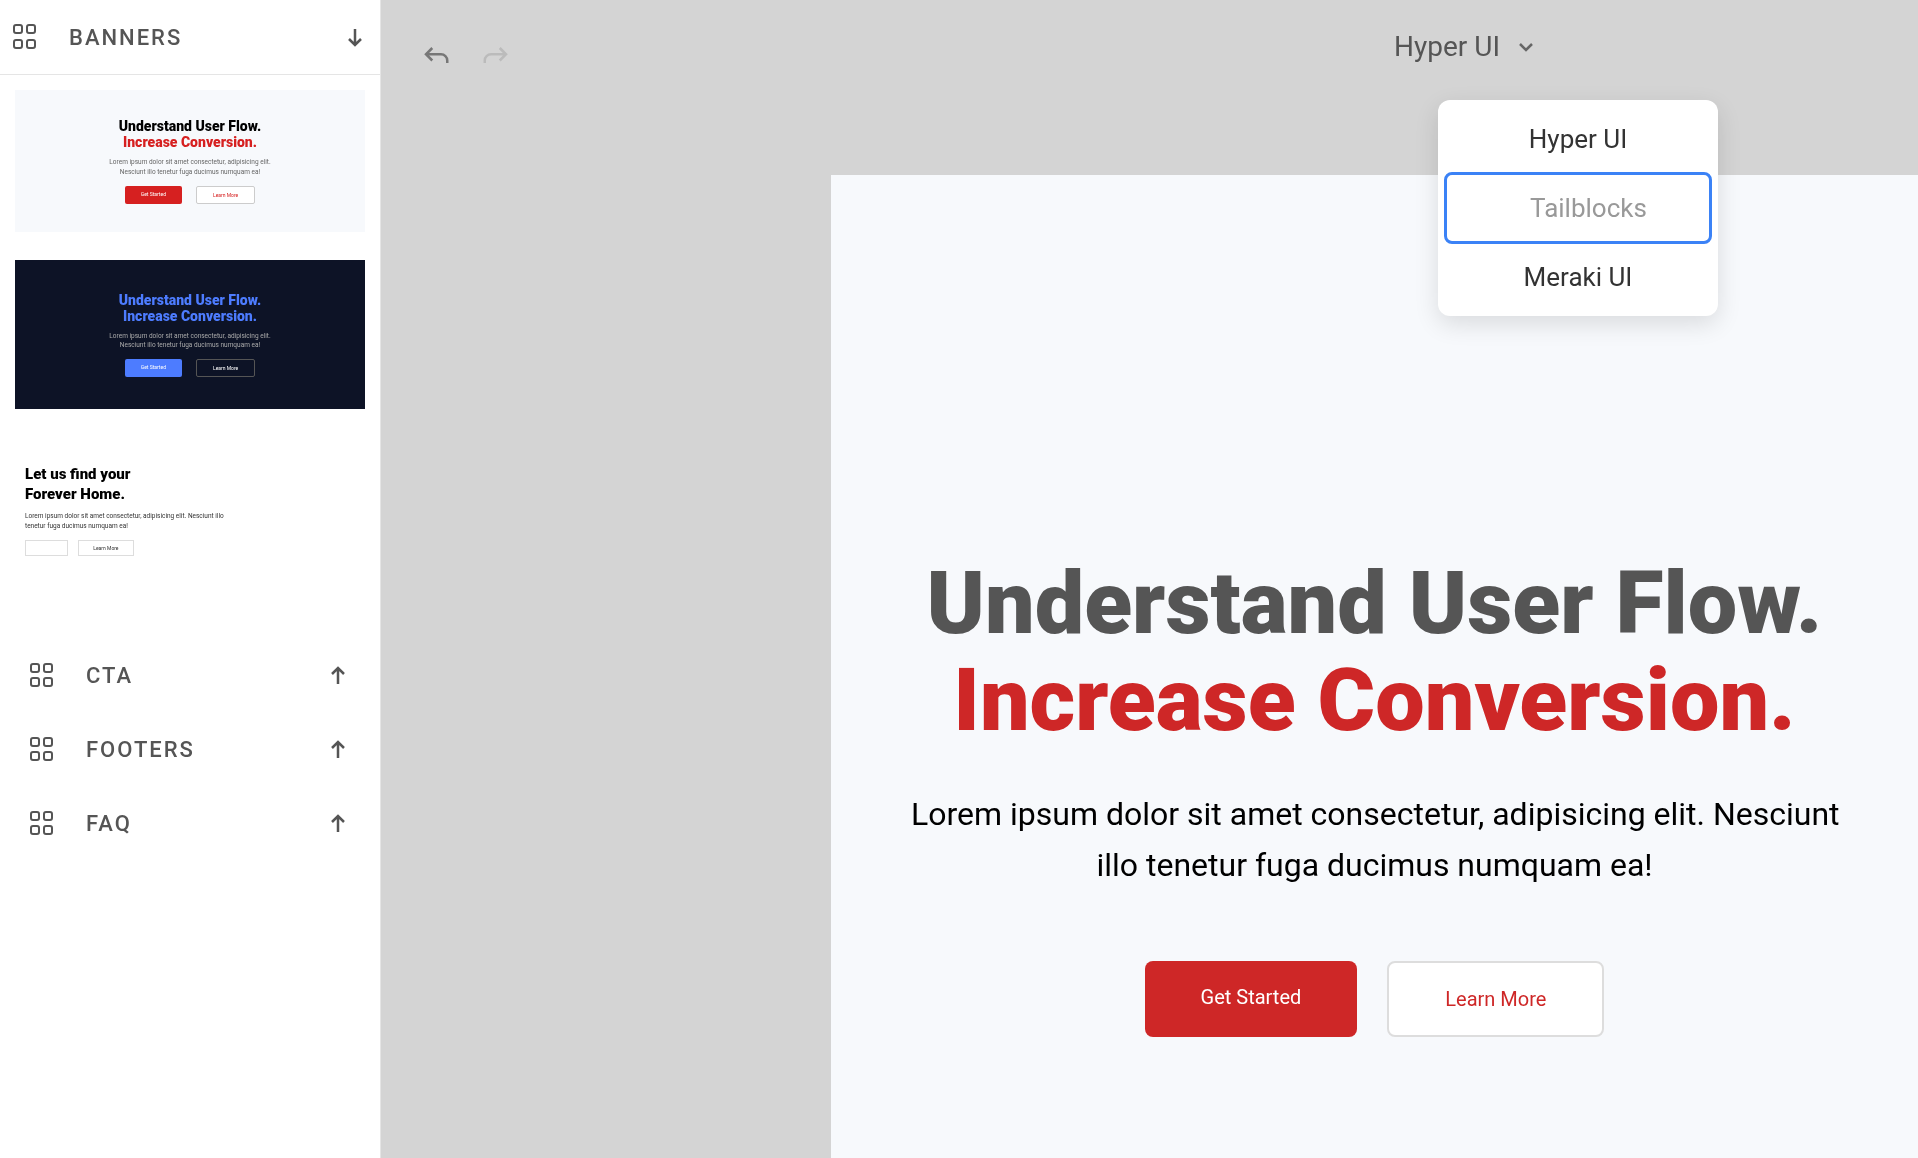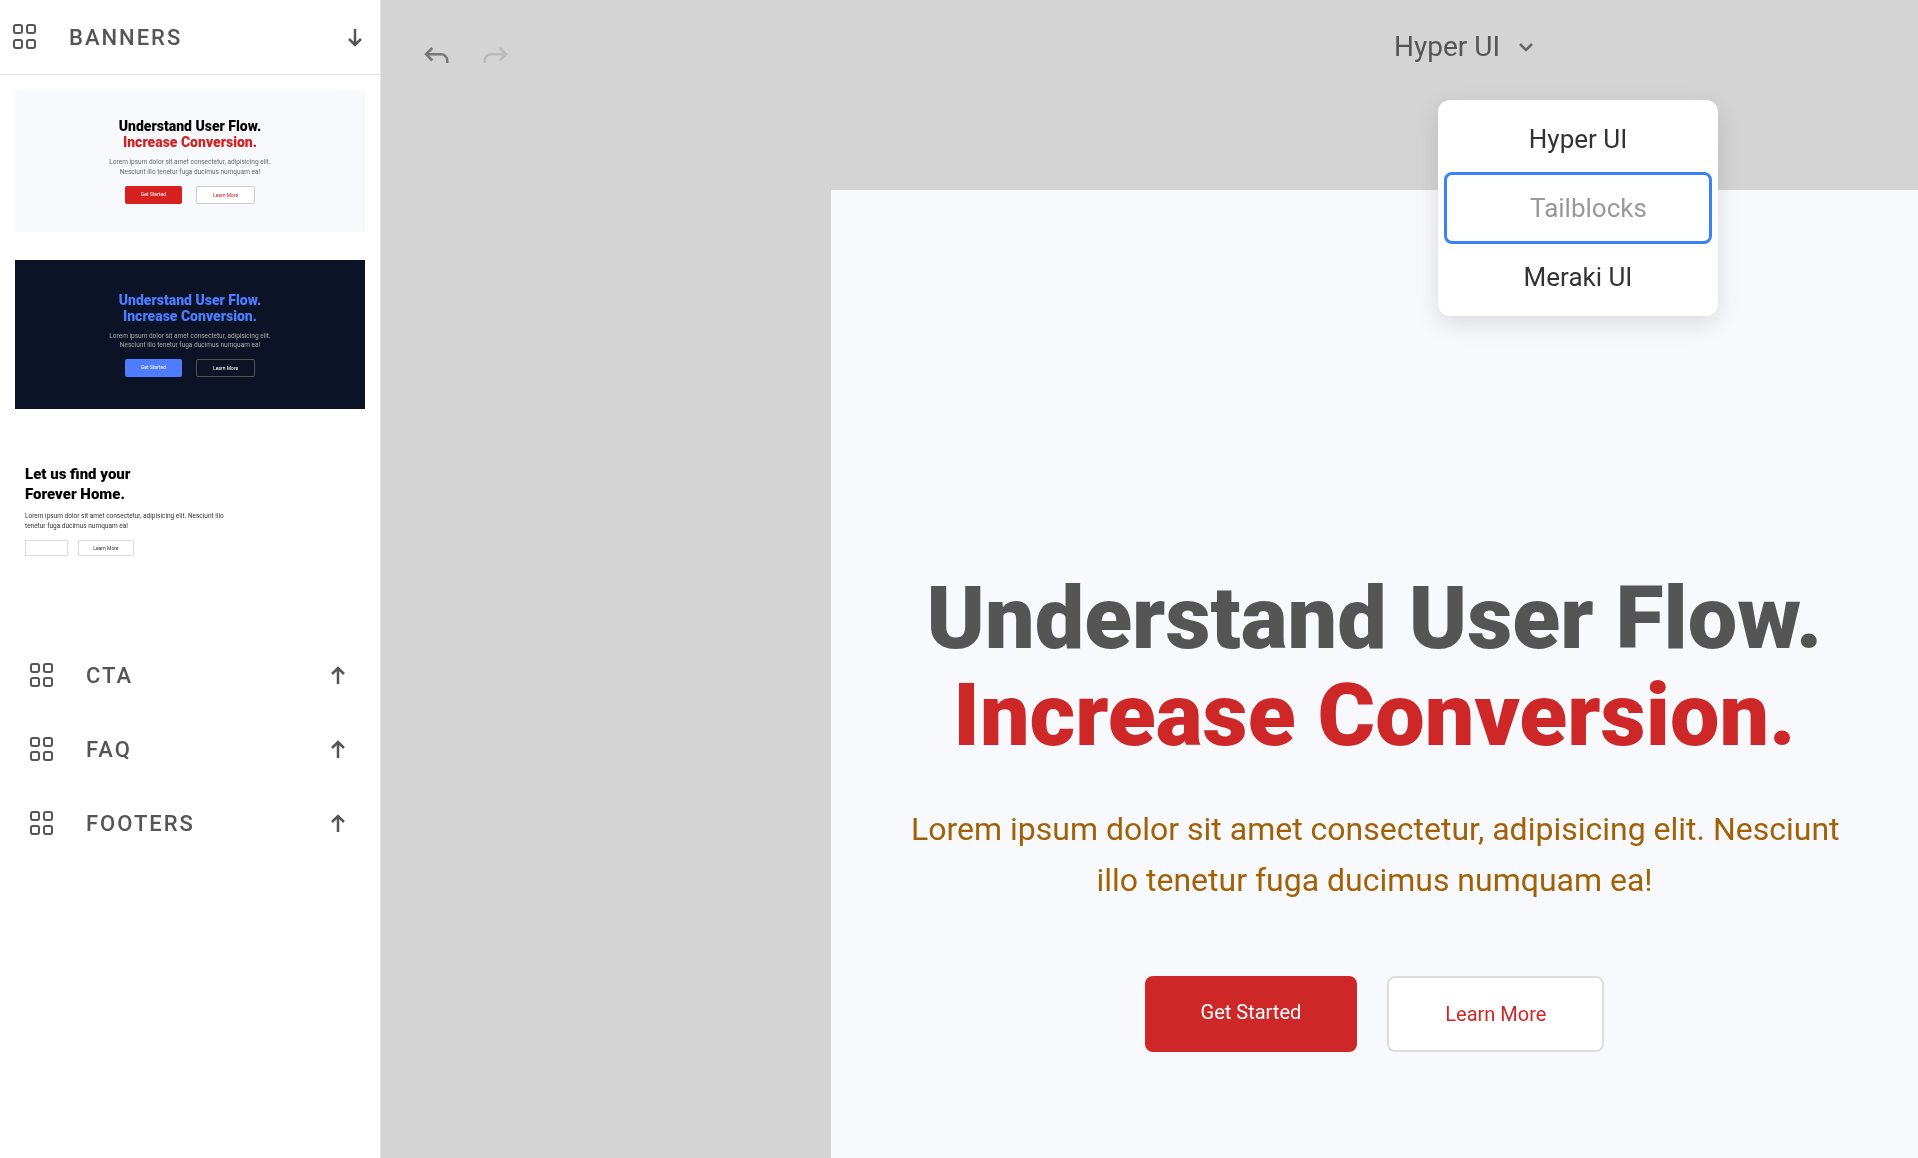--- a/index.html
+++ b/index.html
@@ -197,21 +197,20 @@
       display: flex;
       align-items: center;
       padding: 24px 30px;
       cursor: pointer;
     }
     .main {
       flex: 1;
       position: relative;
       display: flex;
       flex-direction: column;
-      gap: 15px;
     }
     .toolbar {
       height: 115px;
       display: flex;
       align-items: center;
       padding: 0 40px;
       position: relative;
     }
     .toolbar-left {
       display: flex;
@@ -298,21 +297,21 @@
     }
     .canvas-heading2 {
       font-size: 88px;
       font-weight: 900;
       color: #ce2727;
       line-height: 1.1;
       white-space: nowrap;
     }
     .canvas-desc {
       font-size: 32px;
-      color: #a16207;
+      color: #000000;
       margin-top: 40px;
       line-height: 1.6;
       white-space: nowrap;
     }
     .canvas-btns {
       display: flex;
       gap: 30px;
       justify-content: center;
       margin-top: 70px;
     }
@@ -395,33 +394,33 @@
             <path d="M12 20 L12 4 M6 10 L12 4 L18 10"></path>
           </svg>
       </div>
       <div class="sidebar-item">
         <div class="grid-icon">
             <span></span>
             <span></span>
             <span></span>
             <span></span>
           </div>
-        <div class="sidebar-section-title">FAQ</div>
+        <div class="sidebar-section-title">FOOTERS</div>
         <svg class="arrow-icon" viewBox="0 0 24 24">
             <path d="M12 20 L12 4 M6 10 L12 4 L18 10"></path>
           </svg>
       </div>
       <div class="sidebar-item">
         <div class="grid-icon">
             <span></span>
             <span></span>
             <span></span>
             <span></span>
           </div>
-        <div class="sidebar-section-title">FOOTERS</div>
+        <div class="sidebar-section-title">FAQ</div>
         <svg class="arrow-icon" viewBox="0 0 24 24">
             <path d="M12 20 L12 4 M6 10 L12 4 L18 10"></path>
           </svg>
       </div>
     </div>
   </aside>
 
   <main class="main">
     <div class="toolbar">
       <div class="toolbar-left">

